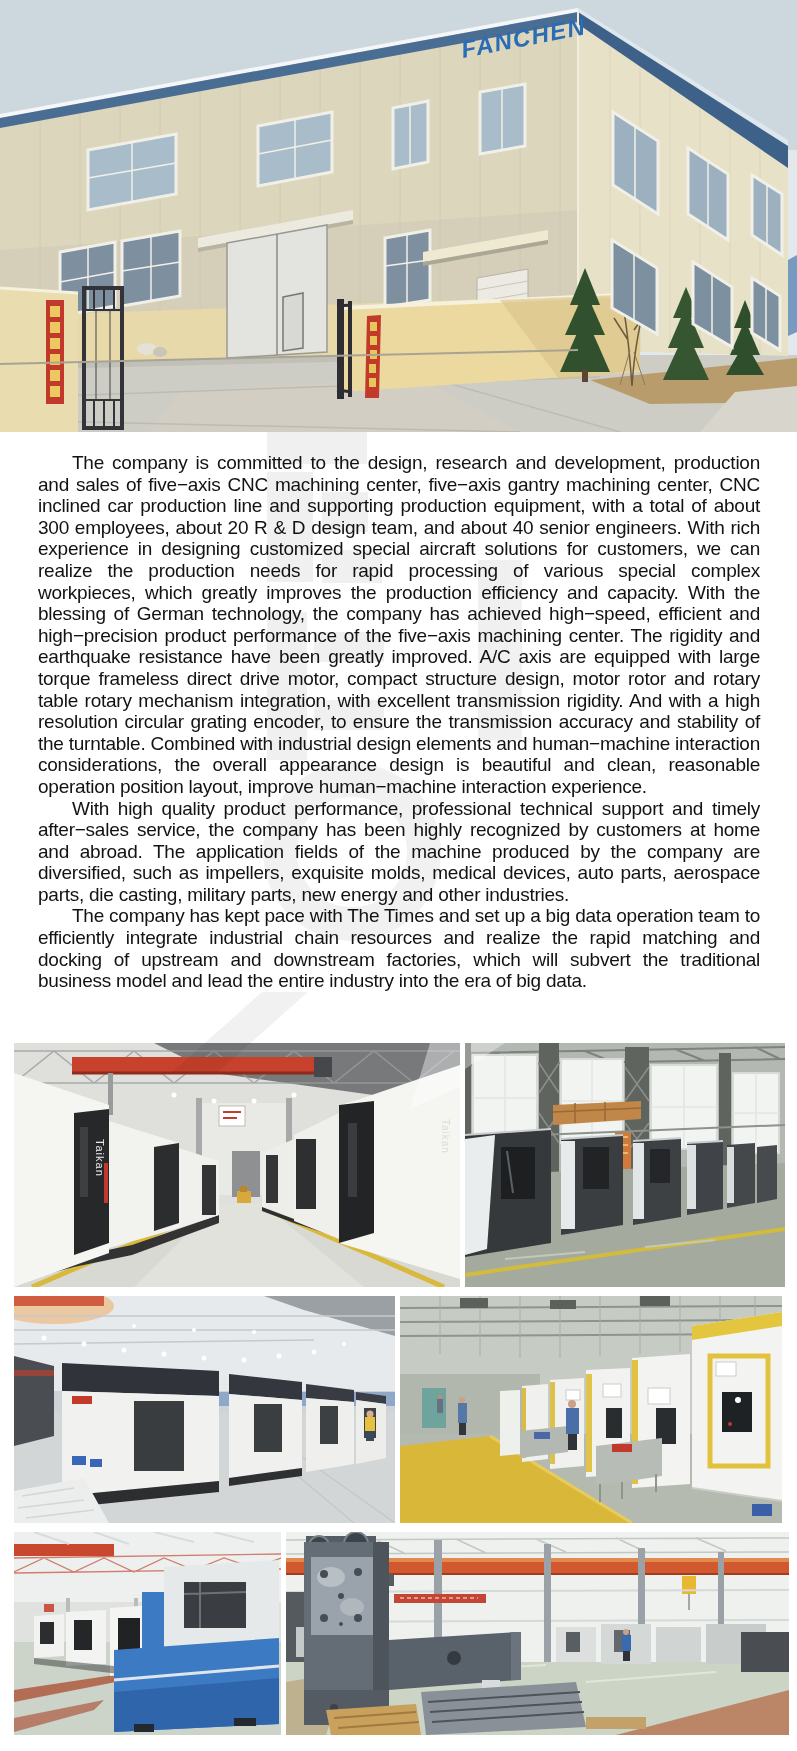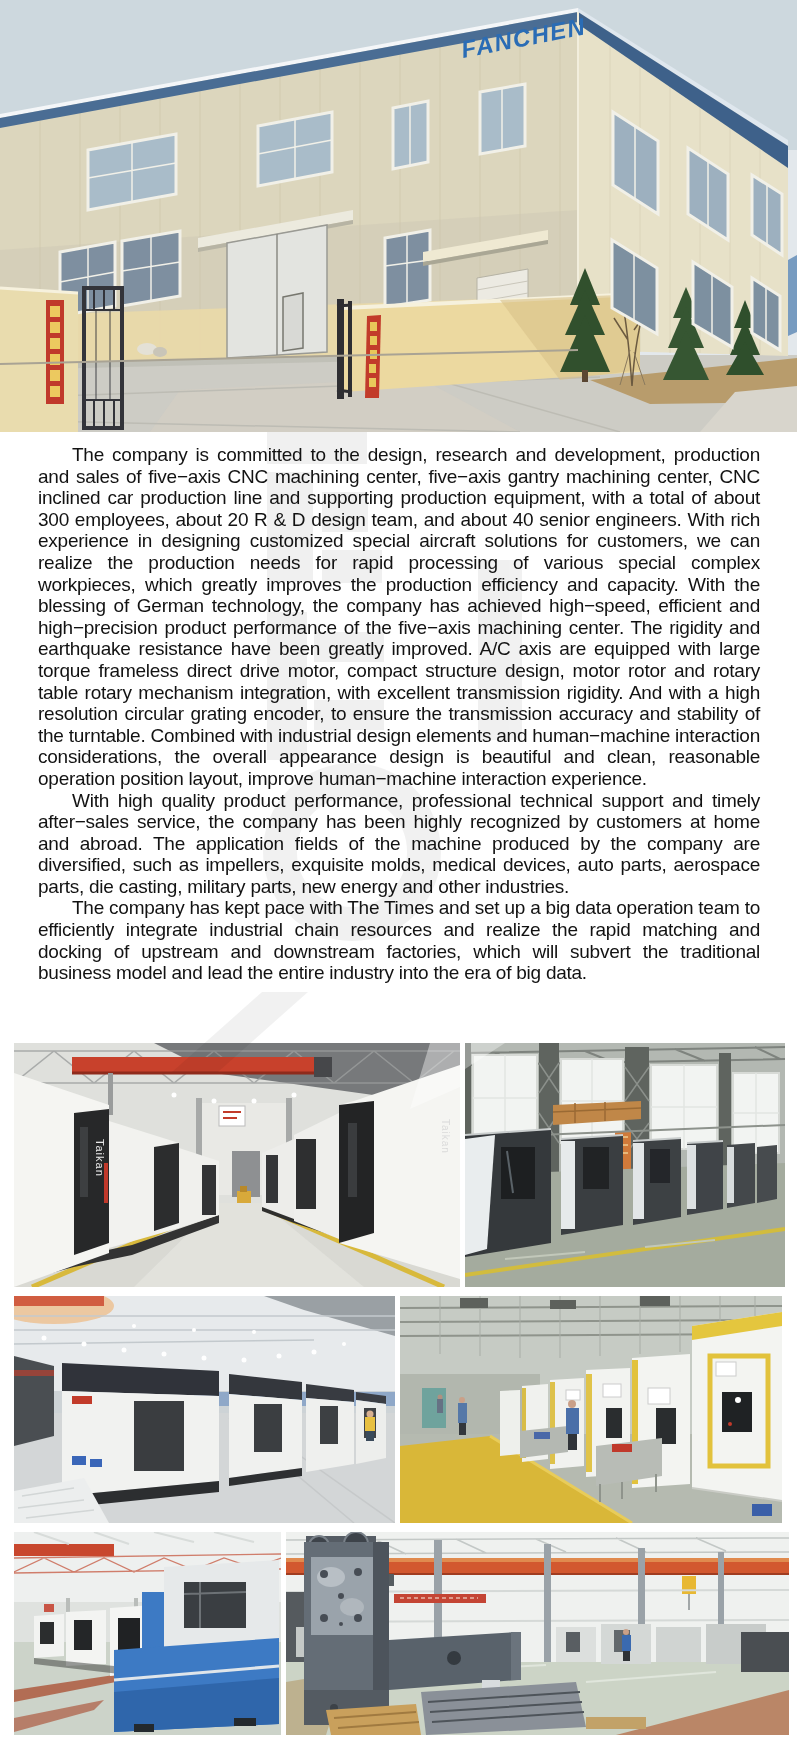--- a/index.html
+++ b/index.html
@@ -1,21 +1,21 @@
 <!DOCTYPE html>
 <html><head>
 <meta charset="utf-8">
 <style>
   html,body{margin:0;padding:0;background:#ffffff;}
   .page{position:relative;width:797px;height:1751px;overflow:hidden;background:#fff;
         font-family:"Liberation Sans","DejaVu Sans",sans-serif;}
   figure{margin:0;padding:0;}
   .hero{display:block;width:797px;height:432px;line-height:0;}
   .hero svg{display:block;}
-  .article{position:relative;min-height:578px;padding:12px 37px 0 38px;box-sizing:border-box;}
+  .article{position:relative;min-height:578px;padding:20px 37px 0 38px;box-sizing:border-box;}
   .article .watermark{position:absolute;top:0;left:-38px;width:797px;height:660px;
         pointer-events:none;z-index:0;}
   .article p{position:relative;z-index:1;margin:0;font-size:19px;line-height:21.6px;
         letter-spacing:-0.25px;color:#121212;text-align:justify;text-indent:34px;}
   .gallery{margin-top:33px;padding-left:14px;}
   .g-row{display:flex;gap:5px;margin-bottom:9px;}
   .photo{line-height:0;}
   .photo svg{display:block;}
 </style>
 </head>

